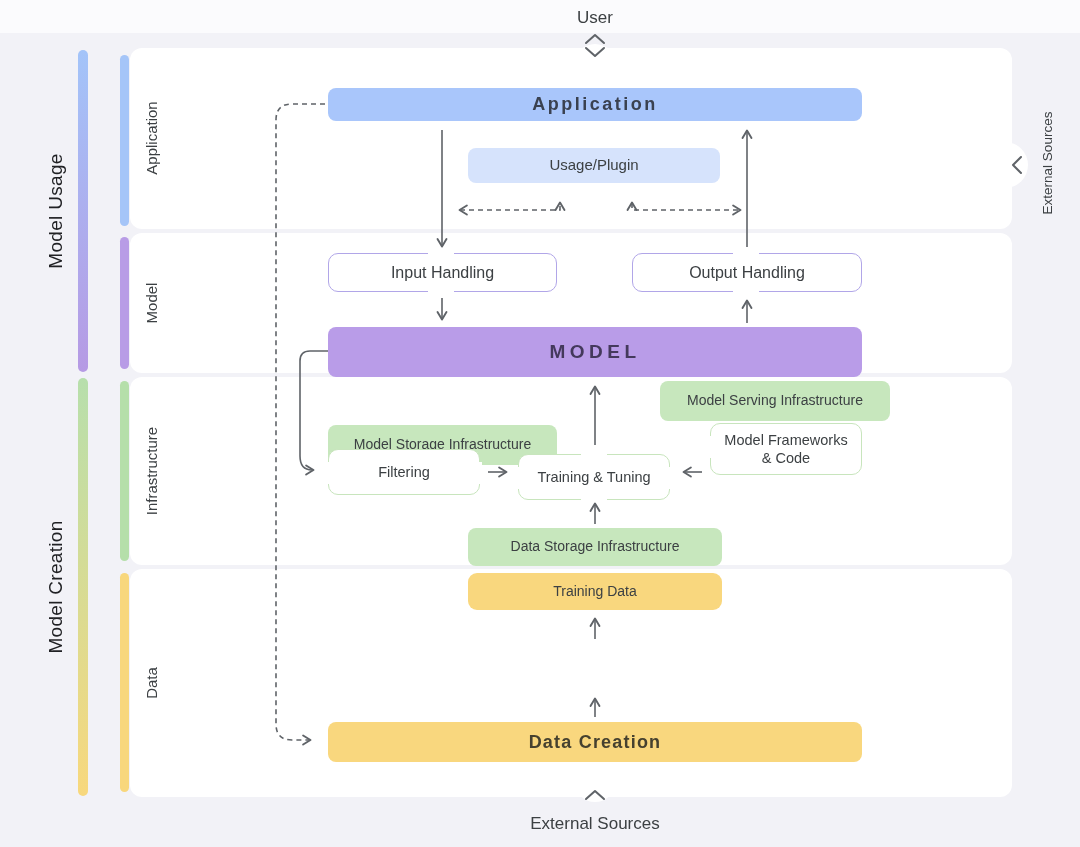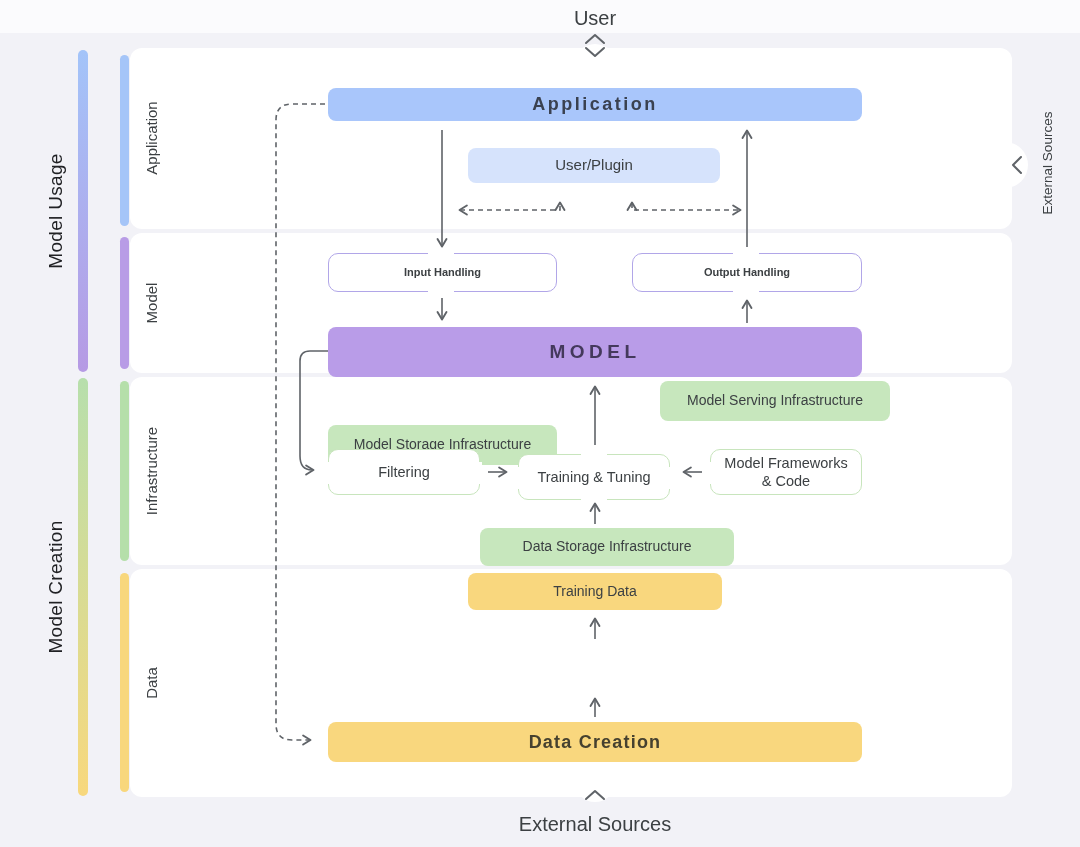--- a/index.html
+++ b/index.html
@@ -21,43 +21,43 @@
   .bar-creation{left:78px;top:378px;width:10px;height:418px;background:linear-gradient(to bottom,var(--bar-creation-top),var(--bar-creation-bottom));}
   .bar-app{left:120px;top:55px;width:9px;height:171px;background:var(--bar-blue);}
   .bar-model{left:120px;top:237px;width:9px;height:132px;background:var(--bar-purple);}
   .bar-infra{left:120px;top:381px;width:9px;height:180px;background:var(--bar-green);}
   .bar-data{left:120px;top:573px;width:9px;height:219px;background:var(--bar-yellow);}
   
   .vlabel{position:absolute;white-space:nowrap;transform:translate(-50%,-50%) rotate(-90deg);}
   .group-label{font-size:19px;font-weight:500;color:var(--heading-text);letter-spacing:.3px;}
   .layer-label{font-size:15px;color:var(--text);}
   .edge-label{font-size:13.5px;color:var(--text);}
-  .hlabel{position:absolute;transform:translate(-50%,-50%);white-space:nowrap;font-size:20px;color:var(--text);}
+  .hlabel{position:absolute;transform:translate(-50%,-50%);white-space:nowrap;font-size:17px;color:var(--text);}
   
   .node{position:absolute;display:flex;align-items:center;justify-content:center;
         text-align:center;box-sizing:border-box;font-size:14px;line-height:1.25;z-index:3;}
   .fill{border-radius:8px;}
   .outline{background:var(--panel);border-radius:10px;border:1.5px solid;}
   .n-application{left:328px;top:88px;width:534px;height:33px;background:var(--blue-fill);
      font-size:18px;font-weight:600;letter-spacing:2.5px;color:#3a4150;}
   .n-agent{left:468px;top:148px;width:252px;height:35px;background:var(--blue-light-fill);font-size:15px;font-weight:500;}
-  .n-input,.n-output{border-color:var(--purple-border);font-size:11px;font-weight:bold;}
+  .n-input,.n-output{border-color:var(--purple-border);font-size:16px;}
   .n-input{left:328px;top:253px;width:229px;height:39px;}
   .n-output{left:632px;top:253px;width:230px;height:39px;}
   .n-model{left:328px;top:327px;width:534px;height:50px;background:var(--purple-fill);
      font-size:19px;font-weight:600;letter-spacing:4.5px;color:var(--model-text);}
   .n-green{background:var(--green-fill);}
   .n-mstorage{left:328px;top:381px;width:229px;height:40px;margin-top:44px;}
   .n-mserving{left:632px;top:381px;width:230px;height:40px;margin-left:28px;}
   .n-greenline{border-color:var(--green-border);font-size:14.5px;padding:0 8px;}
   .n-eval{left:328px;top:449px;width:152px;height:46px;}
   .n-tt{left:518px;top:454px;width:152px;height:46px;}
-  .n-fw{left:710px;top:449px;width:152px;height:46px;align-items:center;}
-  .n-dstorage{left:480px;top:528px;width:254px;height:38px;justify-content:center;}
-  .n-tdata{left:468px;top:573px;width:254px;height:37px;background:var(--yellow-fill);}
+  .n-fw{left:710px;top:423px;width:152px;height:52px;align-items:center;}
+  .n-dstorage{left:468px;top:528px;width:254px;height:38px;justify-content:center;}
+  .n-tdata{left:468px;top:573px;width:254px;height:37px;background:var(--yellow-fill);border-radius:9px;}
   .n-dfilter{left:448px;top:644px;width:294px;height:46px;border-color:var(--yellow-border);font-size:14.5px;}
   .n-dsources{left:328px;top:722px;width:534px;height:40px;background:var(--yellow-fill);
      font-size:18px;font-weight:600;letter-spacing:1.2px;color:var(--data-sources-text);}
   
   .gap{position:absolute;background:var(--panel);}
   .gh{width:26px;height:4px;}
   .gv{width:4px;height:22px;}
   
   .overlay{position:absolute;left:0;top:0;z-index:2;pointer-events:none;}
   .ln{fill:none;stroke:var(--arrow);stroke-width:1.6px;}
@@ -130,21 +130,21 @@
   <span class="vlabel edge-label" style="left:1047px;top:163px;">External Sources</span>
 
   <span class="hlabel" style="left:595px;top:18px;">User</span>
   <span class="hlabel" style="left:595px;top:824px;">External Sources</span>
 
   <div class="node fill n-application">
     <span>Application</span>
   </div>
 
   <div class="node fill n-agent">
-    <span>User/Plugin</span>
+    <span>Usage/Plugin</span>
   </div>
 
   <div class="node outline n-input">
     <i class="gap gh" style="left:99px;top:-3px;"></i>
     <i class="gap gh" style="left:99px;bottom:-3px;"></i>
     <span>Input Handling</span>
   </div>
 
   <div class="node outline n-output">
     <i class="gap gh" style="left:100px;top:-3px;"></i>

